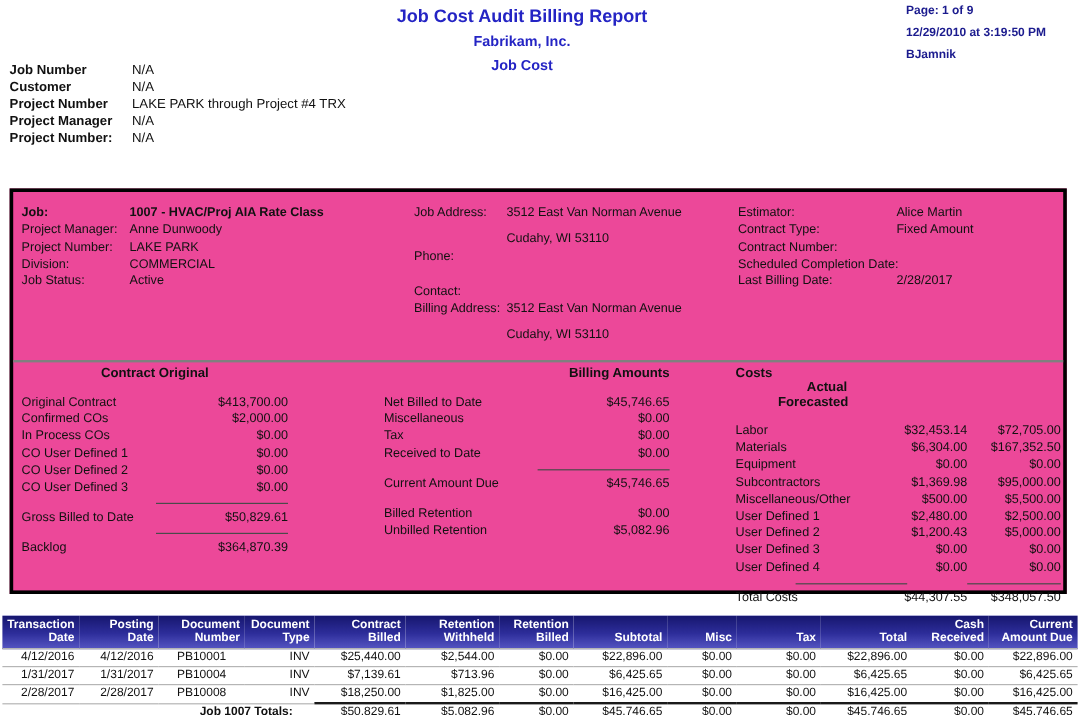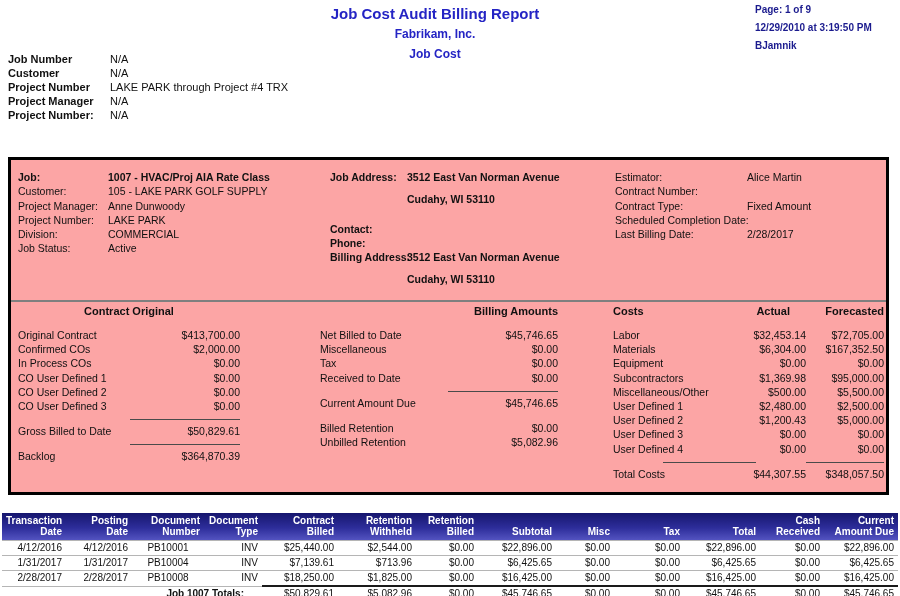--- a/index.html
+++ b/index.html
@@ -14,30 +14,30 @@
 
   .page-info { position:absolute; top:4px; left:755px; font-size:10px; font-weight:bold; color:#1b1b8e; line-height:12px; }
   .page-info div { margin-bottom:6px; white-space:nowrap; }
 
   
   .params { position:absolute; top:53px; left:8px; font-size:11px; }
   .param-row { display:flex; height:14px; white-space:nowrap; }
   .param-label { width:102px; font-weight:bold; }
 
   
-  .job-box { position:absolute; top:157px; left:8px; width:881px; height:338px; border:3px solid #000; background:#fca5a5; }
+  .job-box { position:absolute; top:157px; left:8px; width:881px; height:338px; border:3px solid #000; background:#ec4899; }
   .box-sep { position:absolute; top:140px; left:0; right:0; border-top:2px solid #7f7f7f; }
 
   .ji-col { position:absolute; top:11px; font-size:10.5px; }
   .ji-row { display:flex; height:14.3px; white-space:nowrap; }
   .ji-col1 { left:7px; }
   .ji-col1 .ji-label { width:90px; }
   .ji-col1 .ji-row:first-child .ji-label,
   .ji-col1 .ji-row:first-child .ji-value { font-weight:bold; }
-  .ji-col2 { left:319px;font-weight:bold; }
+  .ji-col2 { left:334px; }
   .ji-col2 .ji-label { width:77px; }
   .mt8  { margin-top:8px; }
   .mt15 { margin-top:15px; }
   .mt14 { }
   .ji-col3 { left:604px; }
   .ji-col3 .ji-label { width:132px; }
 
   
   .amt-col { position:absolute; top:145px; font-size:10.5px; }
   .amt-heading { font-size:11px; font-weight:bold; }
@@ -46,21 +46,21 @@
   .amt-label { flex:1; }
   .amt-val { text-align:right; }
 
   .amt-a { left:7px;  width:222px; }
   .amt-a .amt-heading { text-align:center; }
   .amt-a .amt-val { width:110px; }
   .amt-b { left:309px; width:238px; }
   .amt-b .amt-heading { text-align:right; }
   .amt-b .amt-val { width:110px; }
   .amt-c { left:602px; width:271px; }
-  .amt-c .amt-heading { display:flex; }
+  .amt-c .amt-heading { display:flex;flex-direction:column; }
   .amt-c .h-costs { flex:1; }
   .amt-c .h-actual { width:93px; text-align:right; }
   .amt-c .h-fore { width:94px; text-align:right; }
   .amt-c .amt-val.va { width:93px; }
   .amt-c .amt-val.vf { width:78px; }
 
   .amt-line-row { display:flex; margin:5px 0 5px; }
   .amt-line { border-top:1px solid #4a4a4a; height:1px; }
   .amt-line.w110 { width:110px; margin-left:auto; }
   .amt-line.w93 { width:93px; margin-left:auto; }
@@ -127,24 +127,20 @@
 
 <div class="job-box">
 
   <div class="ji-col ji-col1">
 
       <div class="ji-row">
         <span class="ji-label">Job:</span>
         <span class="ji-value">1007 - HVAC/Proj AIA Rate Class</span>
       </div>
 
-      <div class="ji-row">
-        <span class="ji-label">Customer:</span>
-        <span class="ji-value">105 - LAKE PARK GOLF SUPPLY</span>
-      </div>
 
       <div class="ji-row">
         <span class="ji-label">Project Manager:</span>
         <span class="ji-value">Anne Dunwoody</span>
       </div>
 
       <div class="ji-row">
         <span class="ji-label">Project Number:</span>
         <span class="ji-value">LAKE PARK</span>
       </div>
@@ -163,53 +159,53 @@
 
   <div class="ji-col ji-col2">
     <div class="ji-row">
       <span class="ji-label">Job Address:</span>
       <span class="ji-value">3512 East Van Norman Avenue</span>
     </div>
     <div class="ji-row mt8">
       <span class="ji-label"></span>
       <span class="ji-value">Cudahy, WI 53110</span>
     </div>
+    <div class="ji-row">
+      <span class="ji-label">Phone:</span>
+      <span class="ji-value"></span>
+    </div>
     <div class="ji-row mt15">
       <span class="ji-label">Contact:</span>
       <span class="ji-value"></span>
     </div>
-    <div class="ji-row">
-      <span class="ji-label">Phone:</span>
-      <span class="ji-value"></span>
-    </div>
     <div class="ji-row mt14">
       <span class="ji-label">Billing Address:</span>
       <span class="ji-value">3512 East Van Norman Avenue</span>
     </div>
     <div class="ji-row mt8">
       <span class="ji-label"></span>
       <span class="ji-value">Cudahy, WI 53110</span>
     </div>
   </div>
 
   <div class="ji-col ji-col3">
 
       <div class="ji-row">
         <span class="ji-label">Estimator:</span>
         <span class="ji-value">Alice Martin</span>
       </div>
 
       <div class="ji-row">
+        <span class="ji-label">Contract Type:</span>
+        <span class="ji-value">Fixed Amount</span>
+      </div>
+
+      <div class="ji-row">
         <span class="ji-label">Contract Number:</span>
         <span class="ji-value"></span>
-      </div>
-
-      <div class="ji-row">
-        <span class="ji-label">Contract Type:</span>
-        <span class="ji-value">Fixed Amount</span>
       </div>
 
       <div class="ji-row">
         <span class="ji-label">Scheduled Completion Date:</span>
         <span class="ji-value"></span>
       </div>
 
       <div class="ji-row">
         <span class="ji-label">Last Billing Date:</span>
         <span class="ji-value">2/28/2017</span>

